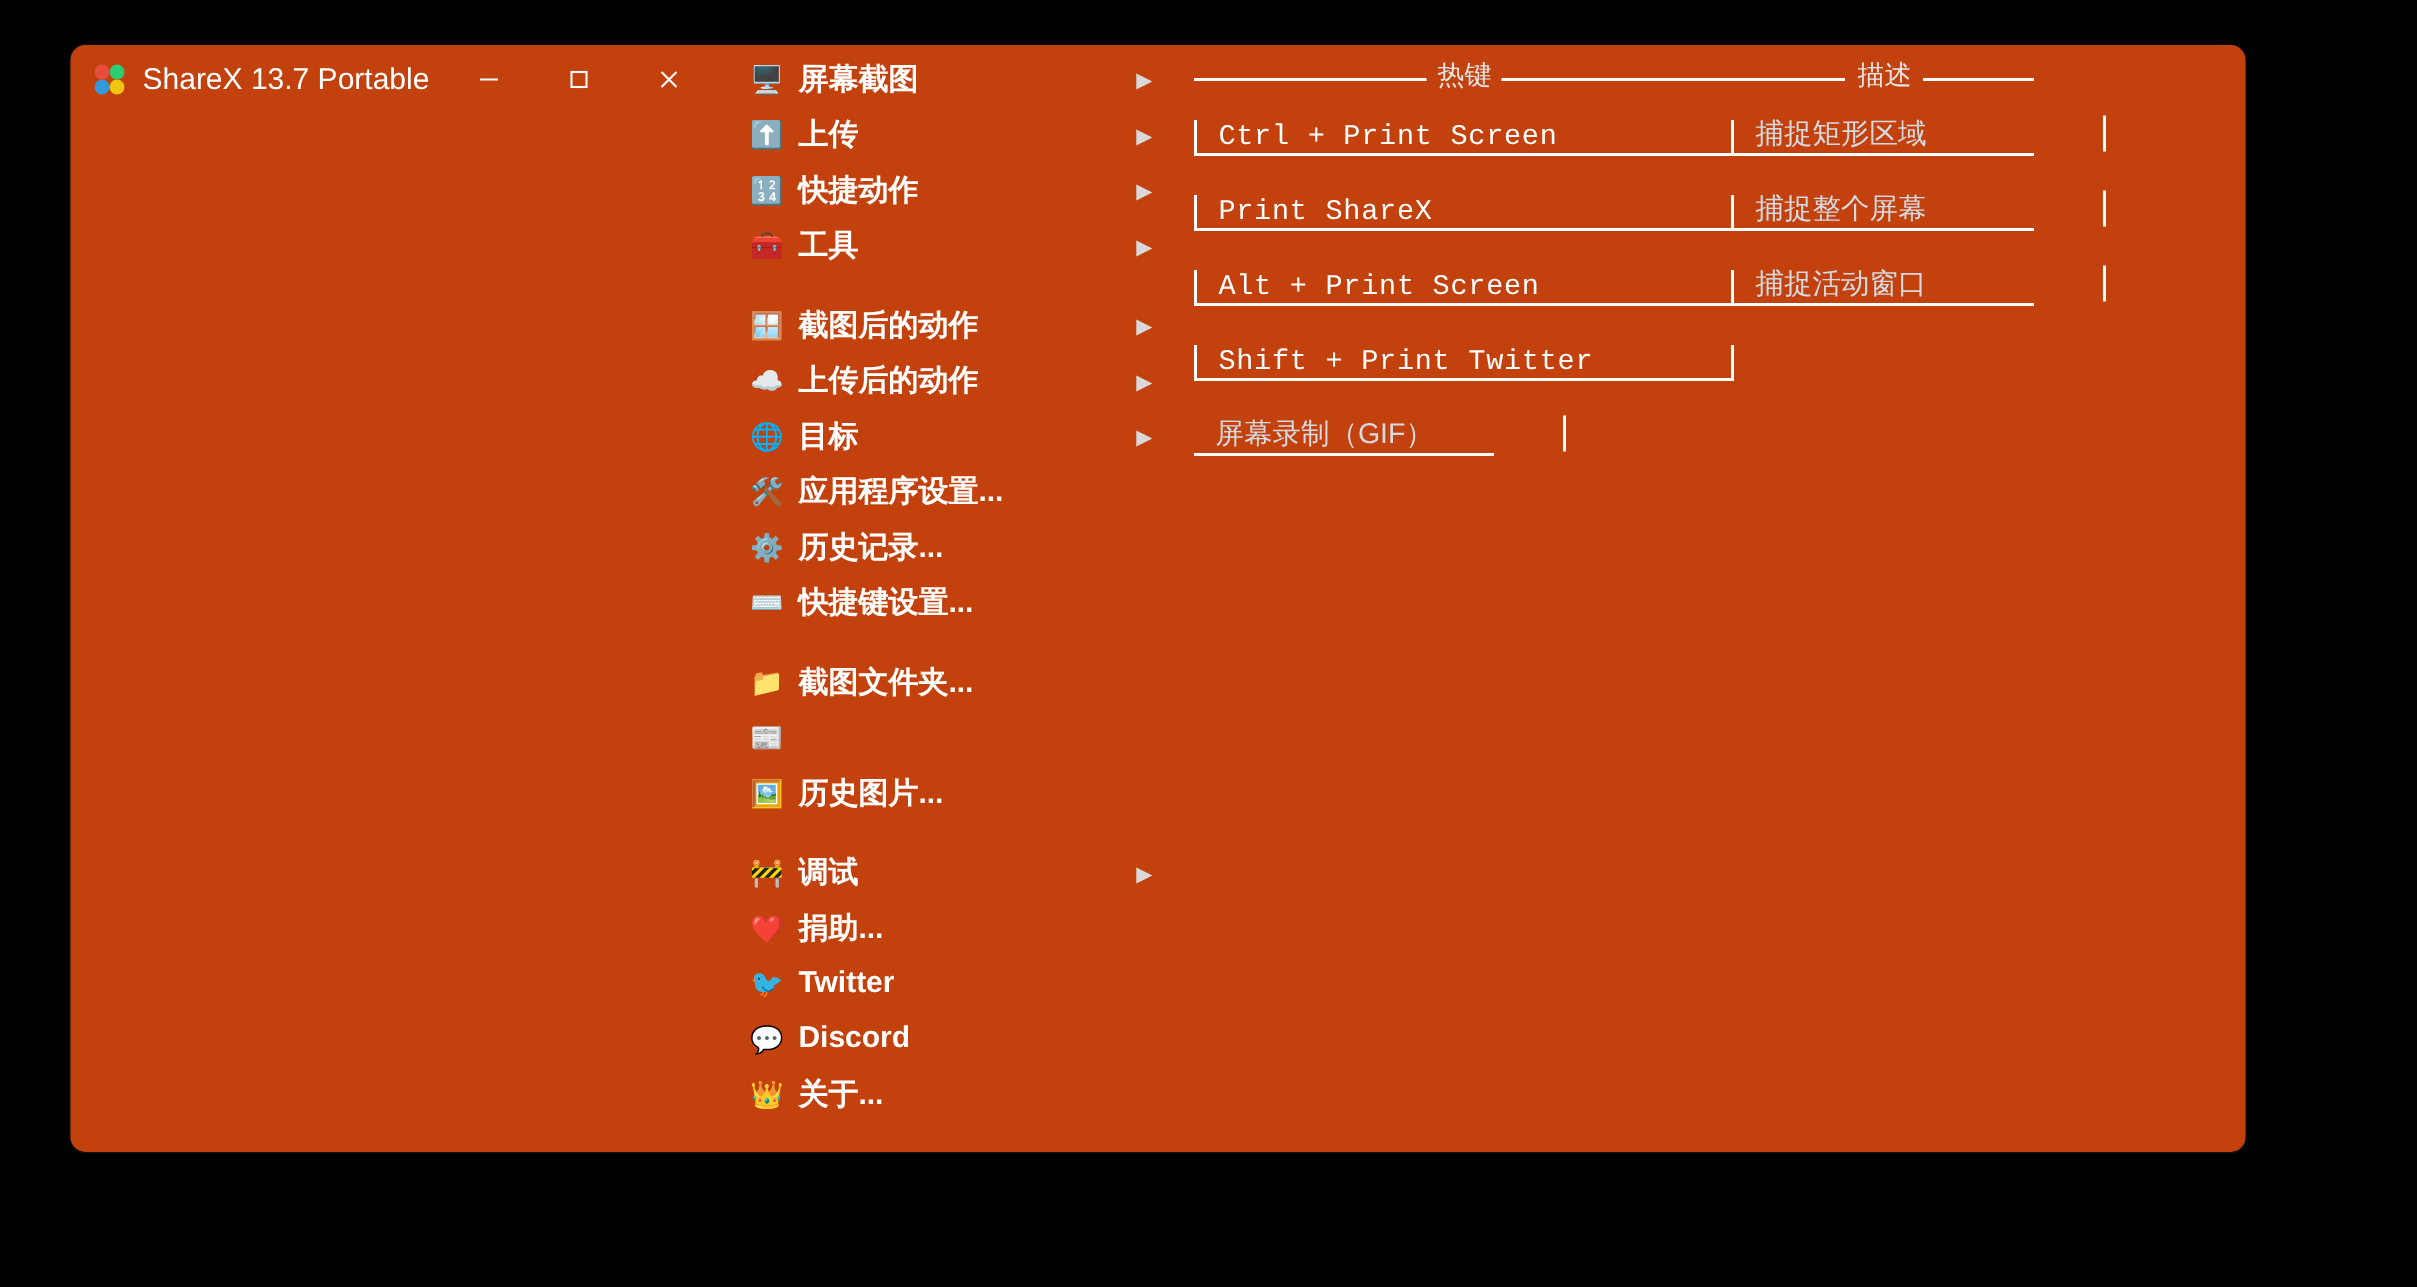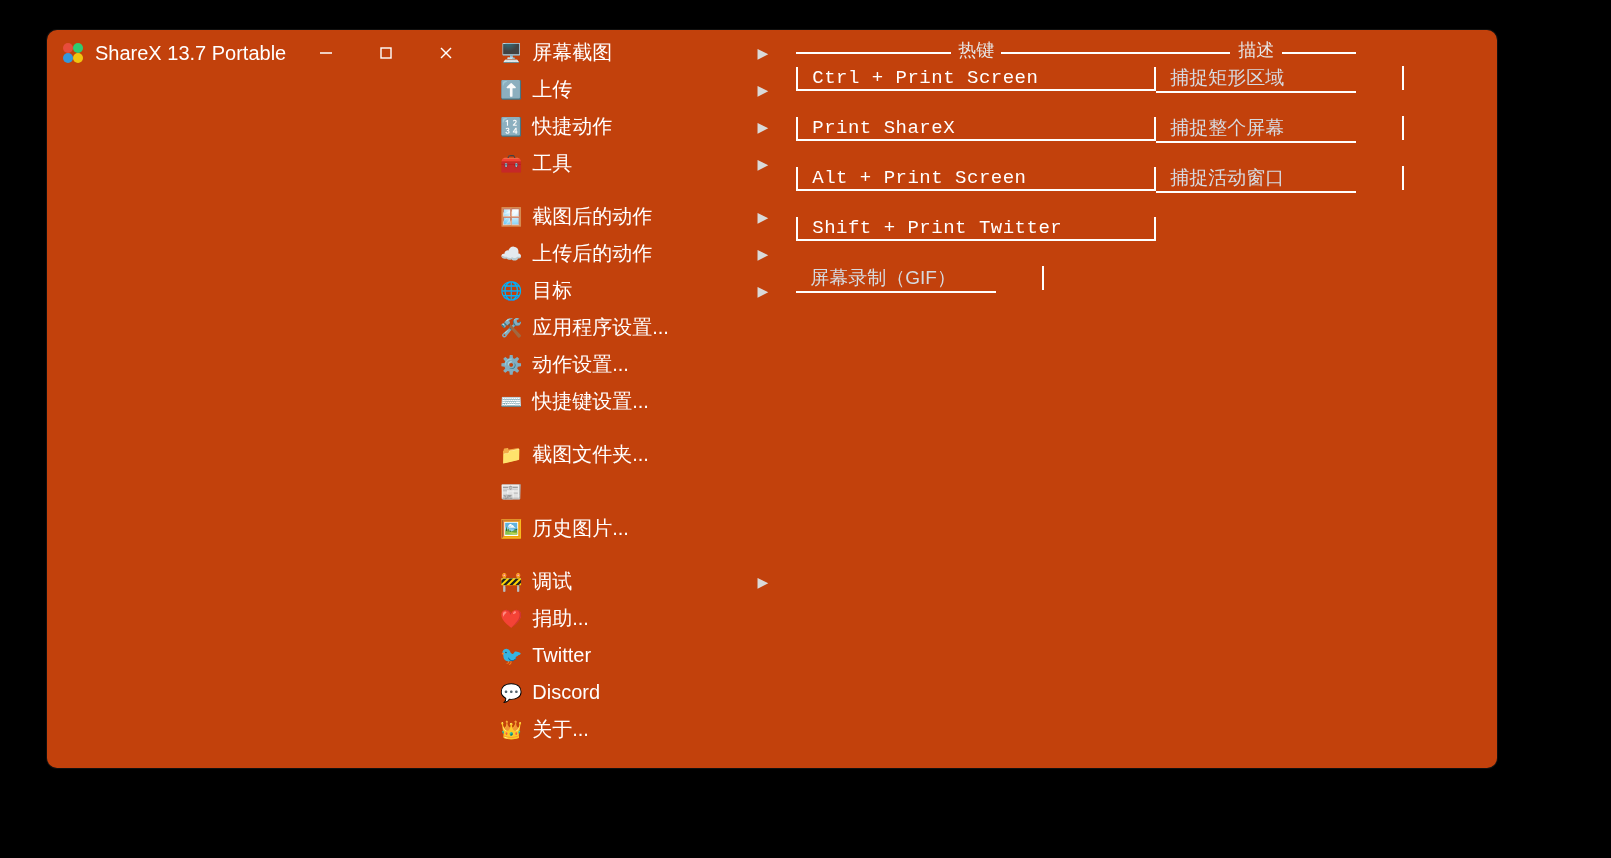--- a/index.html
+++ b/index.html
@@ -62,21 +62,21 @@
     align-items: center;
     height: 37px;
     padding: 0 18px 0 14px;
     gap: 10px;
     cursor: default;
   }
   .side-item .icon {
     width: 22px; height: 22px; display: flex; align-items: center; justify-content: center;
     font-size: 18px;
   }
-  .side-item .label { flex: 1; white-space: nowrap; }
+  .side-item .label { flex: 1; white-space: nowrap; font-weight: bold; }
   .side-item .chev { width: 12px; color: #d9d9d9; font-size: 14px; text-align: right; }
 
   .content {
     flex: 1;
     padding: 6px 0 0 10px;
     color: #eceff4;
   }
 
   .hotkey-table {
     margin-top: 6px;
@@ -105,21 +105,21 @@
   }
   .ht-hcol.col-key .line-l { width: 155px; }
   .ht-hcol.col-key .line-r { width: 155px; }
   .ht-hcol.col-desc .line-l { width: 74px; }
   .ht-hcol.col-desc .line-r { width: 74px; }
 
   .ht-body { }
   .ht-row {
     display: flex;
     height: 50px;
-    align-items: center;
+    align-items: flex-end;
   }
   .ht-cell {
     border: 2px solid #fff;
     border-top: none;
     display: flex;
     align-items: center;
     padding: 0 14px;
     font-size: 19px;
   }
   .ht-row:first-child .ht-cell {  }
@@ -229,21 +229,21 @@
           <span class="icon">🌐</span>
           <span class="label">目标</span>
           <span class="chev">▶</span>
         </div>
         <div class="side-item">
           <span class="icon">🛠️</span>
           <span class="label">应用程序设置...</span>
         </div>
         <div class="side-item">
           <span class="icon">⚙️</span>
-          <span class="label">动作设置...</span>
+          <span class="label">历史记录...</span>
         </div>
         <div class="side-item">
           <span class="icon">⌨️</span>
           <span class="label">快捷键设置...</span>
         </div>
         <div class="side-sep"></div>
         <div class="side-item">
           <span class="icon">📁</span>
           <span class="label">截图文件夹...</span>
         </div>

